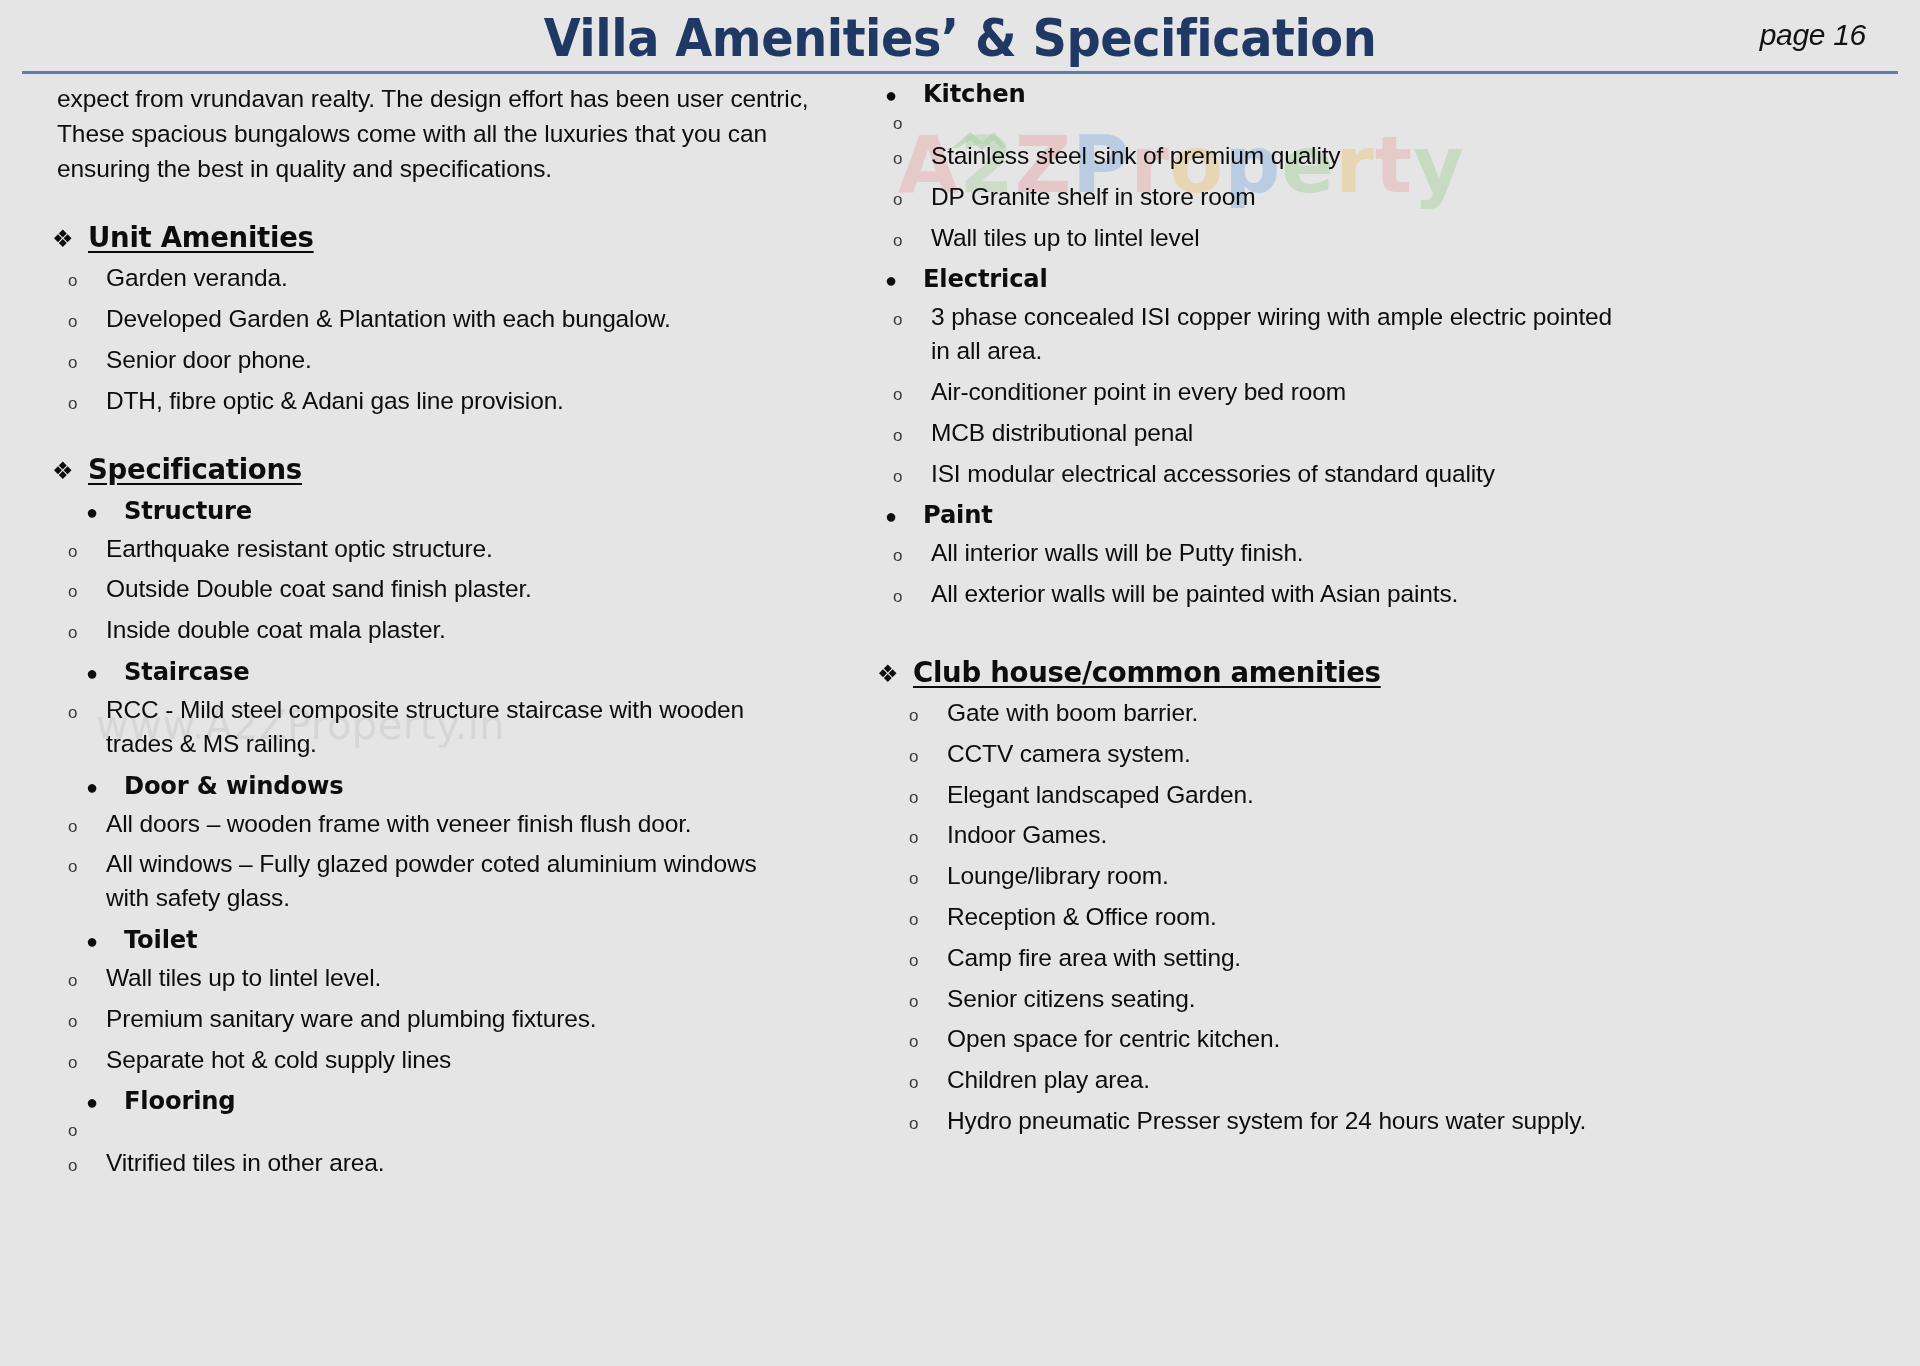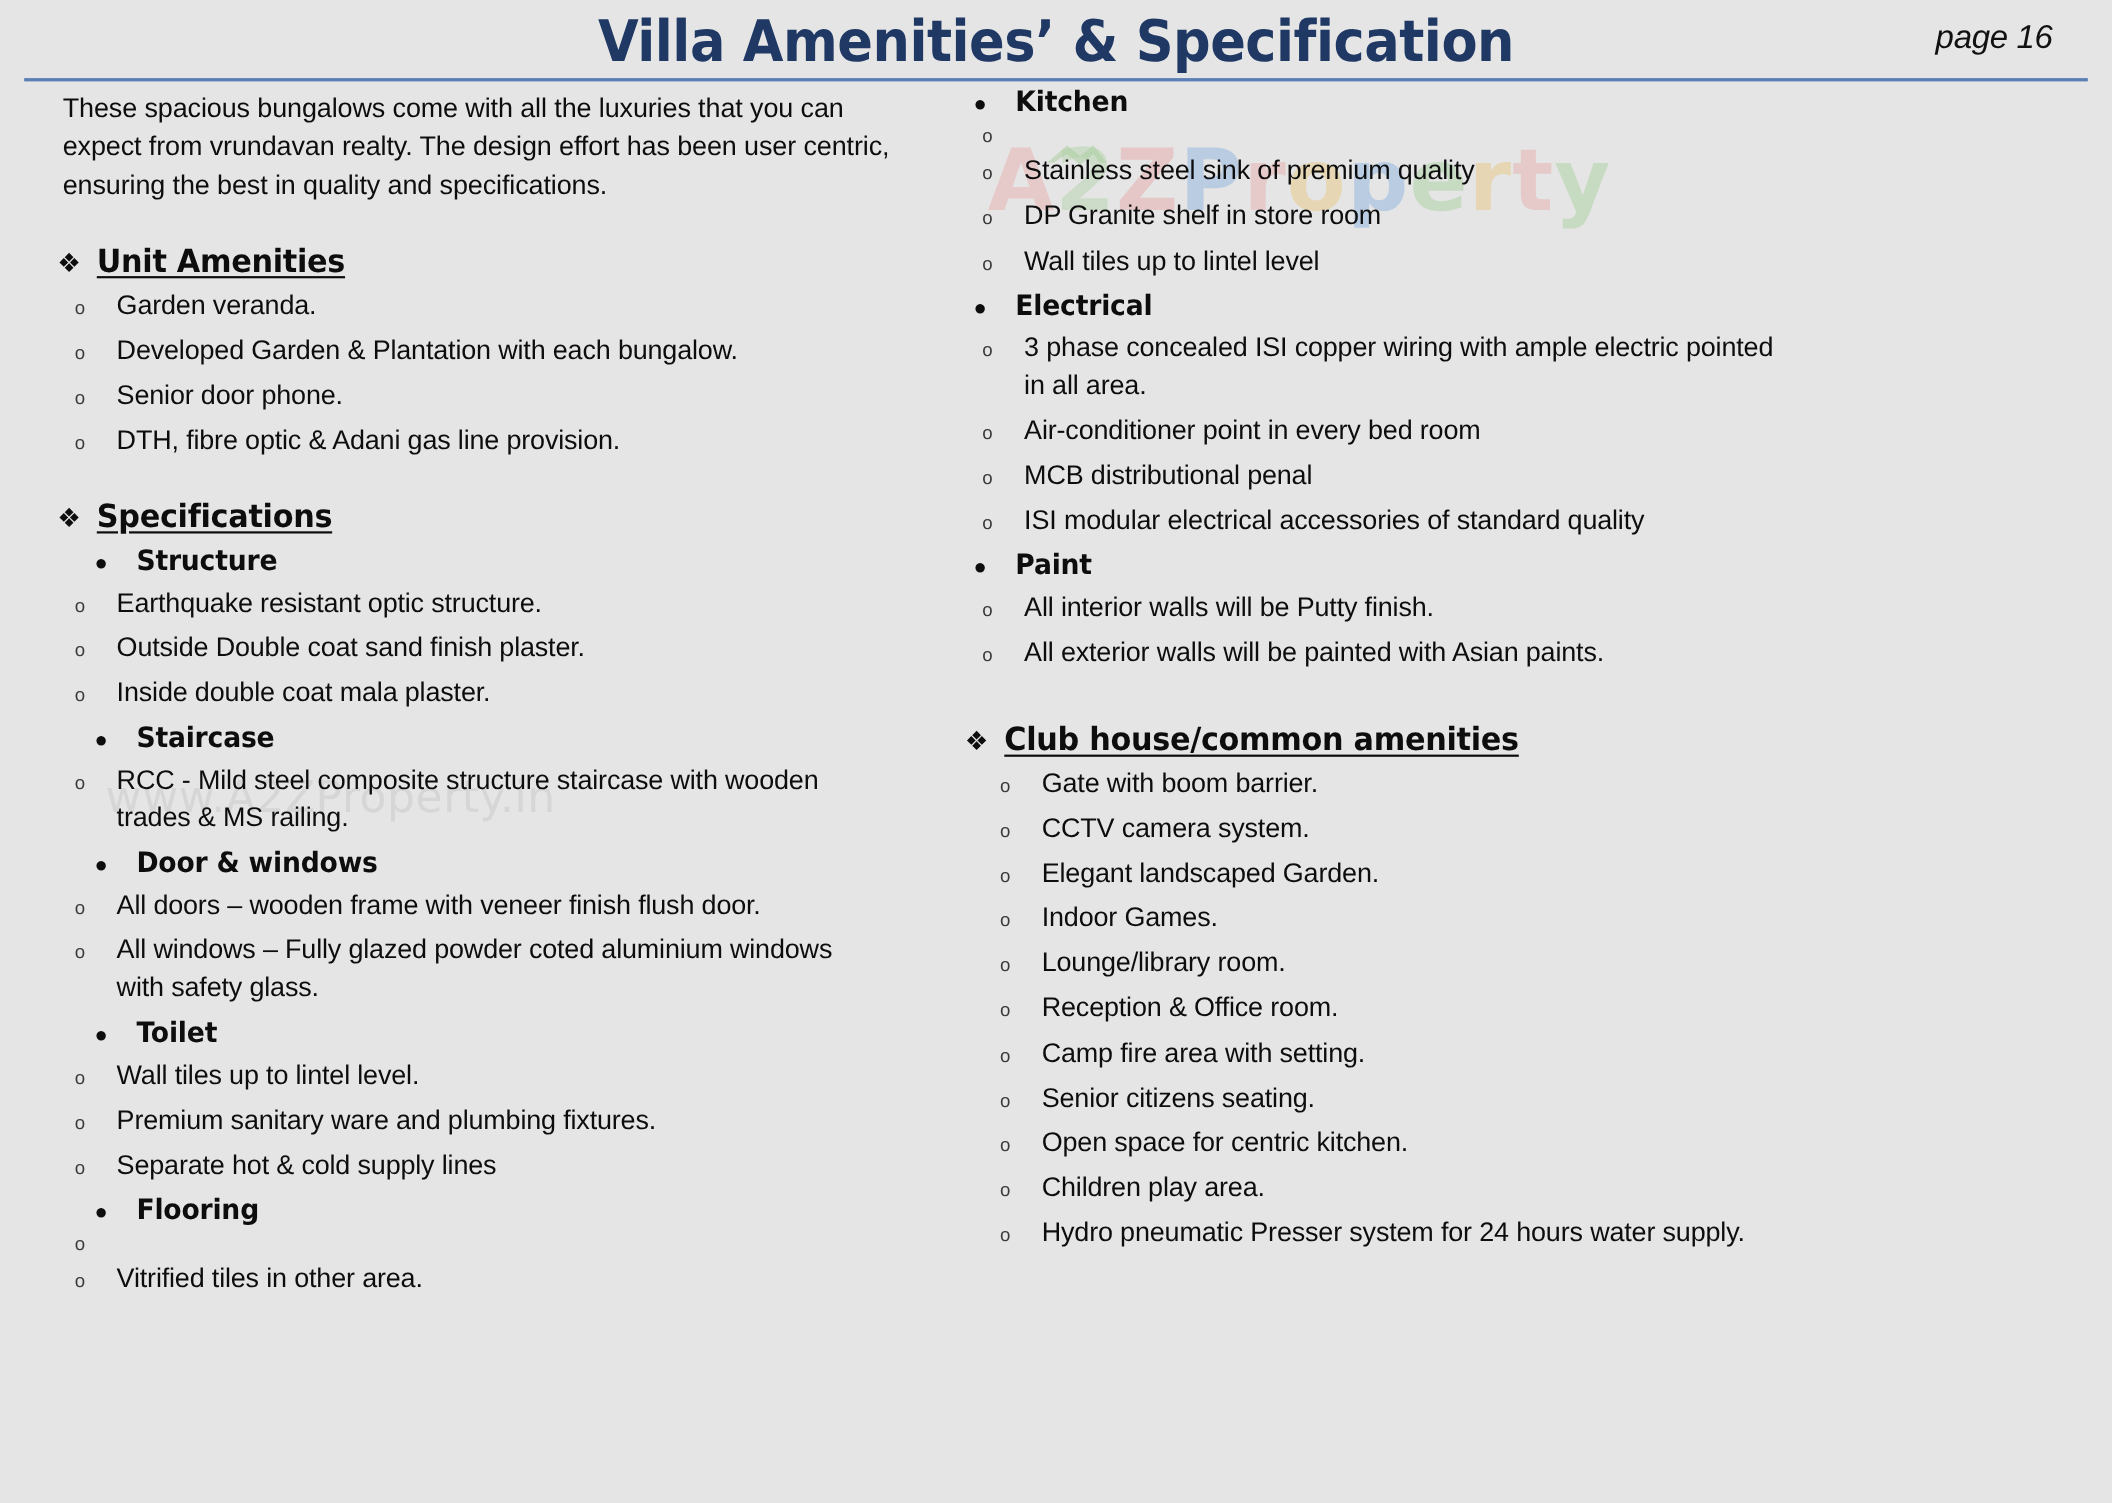--- a/index.html
+++ b/index.html
@@ -220,22 +220,22 @@
   <div class="content">
 
     <div class="title">Villa Amenities’ &amp; Specification</div>
     <div class="rule"></div>
 
     <div class="columns">
 
       <div class="col-left">
 
         <div class="intro">
+          <div>expect from vrundavan realty. The design effort has been user centric,</div>
           <div>These spacious bungalows come with all the luxuries that you can</div>
-          <div>expect from vrundavan realty. The design effort has been user centric,</div>
           <div>ensuring the best in quality and specifications.</div>
         </div>
 
         <div class="h1row">
           <span class="bul">❖</span>
           <span class="txt">Unit Amenities</span>
         </div>
         <div class="li">
           <span class="bul">o</span>
           <span class="txt">Garden veranda.</span>

